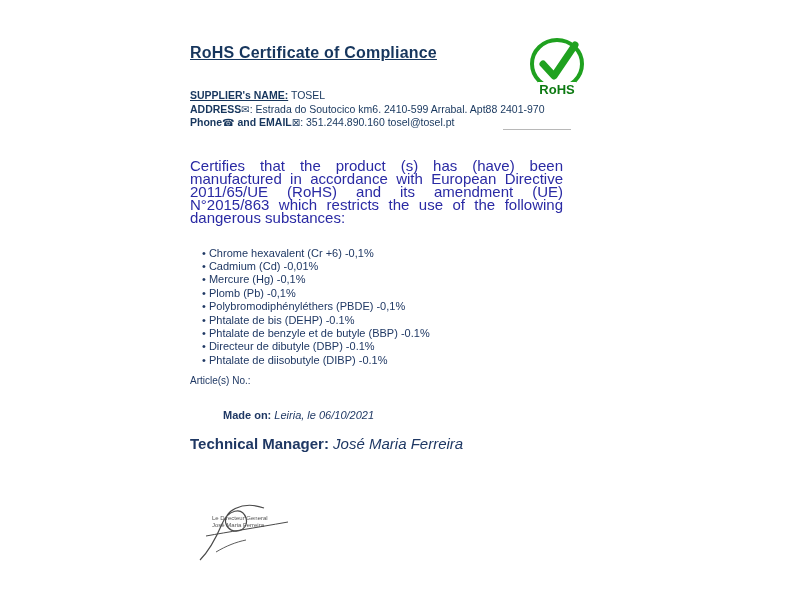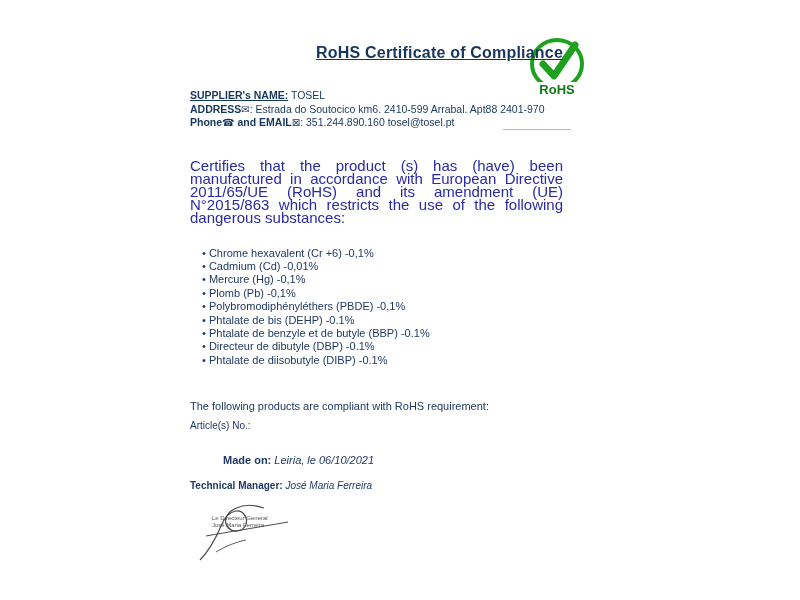--- a/index.html
+++ b/index.html
@@ -10,21 +10,21 @@
     position:relative; overflow:hidden;
   }
   .page { position:relative; width:800px; height:600px; background:#ffffff; }
 
   .content {
     position:absolute; left:190px; top:44px; width:373px;
     color:#17365d;
   }
 
   .doc-title {
-    font-size:16px; font-weight:bold; text-align:right;
+    font-size:16px; font-weight:bold; text-align:left;
     color:#17365d; text-decoration:underline;
     letter-spacing:.2px; margin-bottom:27px;
   }
 
   .supplier { font-size:10.5px; line-height:13.5px; color:#17365d; }
   .lbl { font-weight:bold; }
   .u { text-decoration:underline; }
   .glyph { font-family:"DejaVu Sans",sans-serif; font-size:10px; }
 
   .divider {
@@ -37,21 +37,21 @@
     text-align:justify; color:#2a2aa4; width:373px;
   }
 
   .substances { margin-top:22px; list-style:none; font-size:11px; line-height:13.4px; color:#1f3864; padding-left:12px; }
   .substances li::before { content:"\2022\00a0"; }
 
   .compliance { margin-top:33px; font-size:11px; color:#1f3864; }
   .article { margin-top:8px; font-size:10px; color:#1f3864; }
 
   .made-on { margin-top:23px; font-size:11px; color:#1f3864;padding-left:33px; }
-  .manager { margin-top:14px; font-size:10px; color:#1f3864; }
+  .manager { margin-top:14px; font-size:15px; color:#1f3864; }
   .it { font-style:italic; font-weight:normal; }
 
   .logo { position:absolute; left:528px; top:35px; width:60px; height:64px; }
 
   .signature-block { position:absolute; left:192px; top:500px; width:130px; height:70px; }
   .sig-text {
     position:absolute; left:20px; top:15px;
     font-size:6px; line-height:7px; color:#555;
   }
   .sig-scribble { position:absolute; left:0; top:0; }
@@ -95,21 +95,20 @@
       <li>Cadmium (Cd) -0,01%</li>
       <li>Mercure (Hg) -0,1%</li>
       <li>Plomb (Pb) -0,1%</li>
       <li>Polybromodiphényléthers (PBDE) -0,1%</li>
       <li>Phtalate de bis (DEHP) -0.1%</li>
       <li>Phtalate de benzyle et de butyle (BBP) -0.1%</li>
       <li>Directeur de dibutyle (DBP) -0.1%</li>
       <li>Phtalate de diisobutyle (DIBP) -0.1%</li>
     </ul>
 
-    <div class="compliance">The following products are compliant with RoHS requirement:</div>
 
     <div class="article">Article(s) No.:</div>
 
     <div class="made-on">
       <span class="lbl">Made on:</span>
       <span class="it">Leiria, le 06/10/2021</span>
     </div>
 
     <div class="manager">
       <span class="lbl">Technical Manager:</span>

